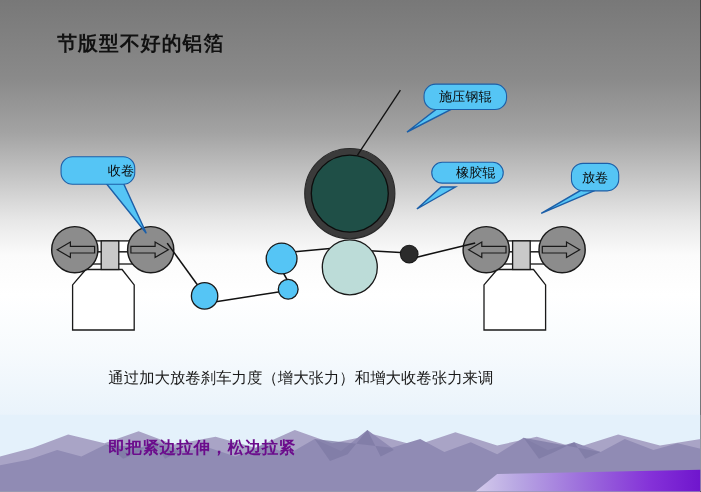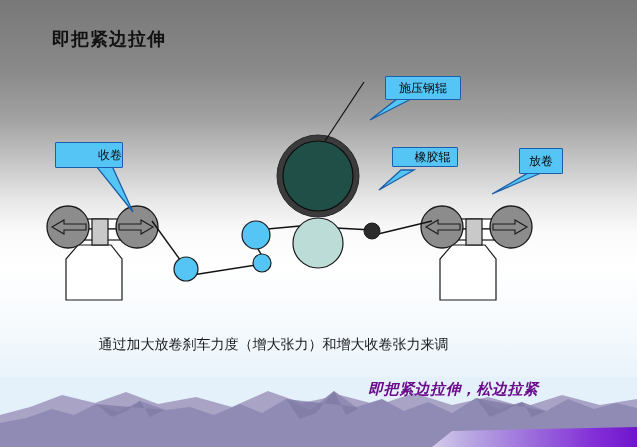--- a/index.html
+++ b/index.html
@@ -56,21 +56,21 @@
     width: 637px;
     height: 447px;
   }
 
   
   .callout {
     position: absolute;
     box-sizing: border-box;
     background: #55c5f5;
     border: 1.5px solid #1c5fa8;
-    border-radius: 1px;
+    border-radius: 11px;
     color: #0b0b0b;
     font-size: 12px;
     font-weight: normal;
     line-height: 1;
     display: flex;
     align-items: center;
     justify-content: center;
     white-space: nowrap;
     z-index: 6;
   }
@@ -94,29 +94,28 @@
     width: 440px;
     font-size: 14px;
     line-height: 20px;
     color: #1a1a1a;
   }
   #caption-body div { white-space: nowrap; }
   #caption-emph {
     position: absolute;
     left: 50%;
     transform: translateX(-50%);
-    top: 380px;
+    top: 398px;
     width: 440px;
-    text-align: right;
+    text-align: left;
     font-size: 15px;
     font-weight: bold;
     color: #6b0c8c;
     white-space: nowrap;
     letter-spacing: 0.5px;
-    font-style: italic;
   }
 </style>
 </head>
 <body>
 
 <div id="slide">
 
   <svg id="scenery" viewBox="0 0 637 70" preserveAspectRatio="none">
     <rect x="0" y="0" width="637" height="70" fill="#e4f1fb"></rect>
     <path fill="#a9a4c6" d="M0,38 L30,30 L62,18 L95,26 L126,15 L158,27 L196,20 L232,30 L268,14
@@ -134,21 +133,21 @@
         <stop offset="0%" stop-color="#d4cbeb"></stop>
         <stop offset="18%" stop-color="#b9a8e3"></stop>
         <stop offset="48%" stop-color="#9c6ddc"></stop>
         <stop offset="78%" stop-color="#8431d8"></stop>
         <stop offset="100%" stop-color="#6f15cd"></stop>
       </linearGradient>
     </defs>
     <path fill="url(#purpleBar)" d="M452,54 L637,50 L637,70 L432,70 Z"></path>
   </svg>
 
-  <div id="title">即把紧边拉伸</div>
+  <div id="title">节版型不好的铝箔</div>
 
   <svg id="diagram" viewBox="0 0 637 447">
 
     <g>
 
       <path fill="#ffffff" stroke="#1a1a1a" stroke-width="1.2" d="M78,245 L111,245 L122,259 L122,300 L66,300 L66,259 Z"></path>
 
       <rect x="76" y="219" width="60" height="10" fill="#ffffff" stroke="#1a1a1a" stroke-width="1.2"></rect>
       <rect x="76" y="229" width="60" height="11" fill="#ffffff" stroke="#1a1a1a" stroke-width="1.2"></rect>
       <rect x="92" y="219" width="16" height="26" fill="#c9c9c9" stroke="#1a1a1a" stroke-width="1.2"></rect>

